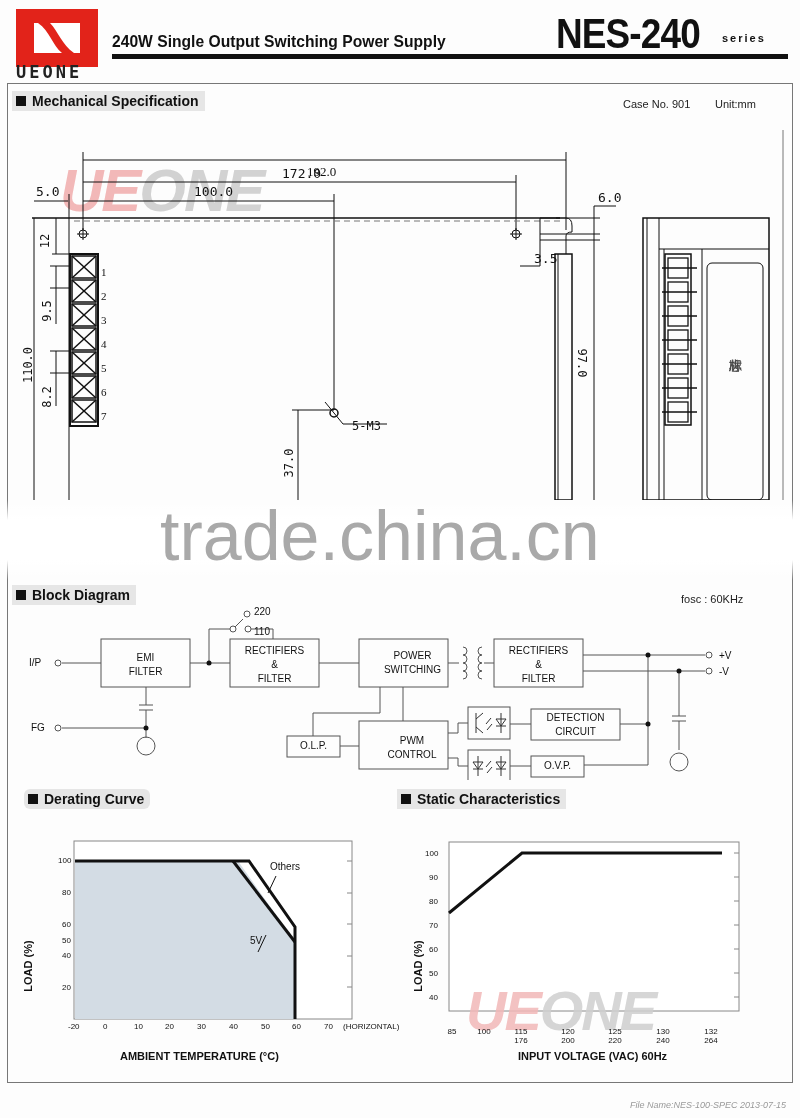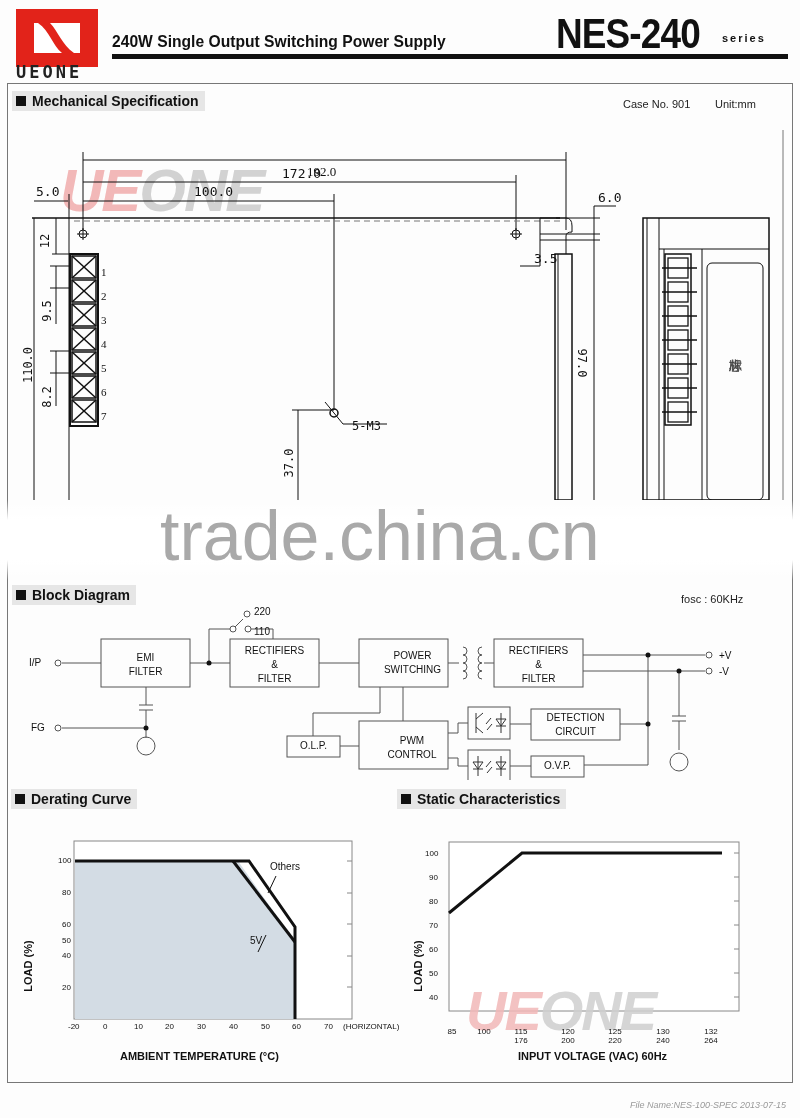--- a/index.html
+++ b/index.html
@@ -324,21 +324,21 @@
     <div>CIRCUIT</div>
 </div>
 <div class="abs" style="left:531px;top:760px;width:53px;text-align:center;font-size:10px;">O.V.P.</div>
 <div class="abs" style="left:29px;top:657px;font-size:10px;">I/P</div>
 <div class="abs" style="left:31px;top:722px;font-size:10px;">FG</div>
 <div class="abs" style="left:254px;top:606px;font-size:10px;">220</div>
 <div class="abs" style="left:254px;top:590px;font-size:10px;margin-top:36px;">110</div>
 <div class="abs" style="left:719px;top:650px;font-size:10px;">+V</div>
 <div class="abs" style="left:719px;top:666px;font-size:10px;">-V</div>
 
-<div class="abs sec-head" style="left:11px;top:789px;">
+<div class="abs sec-head" style="left:24px;top:789px;border-radius:6px;">
   <span class="sq"></span>
   <span>Derating Curve</span>
 </div>
 <svg class="abs" style="left:0;top:830px" width="400" height="200">
   <rect x="74" y="11" width="278" height="178" fill="#fff" stroke="#888"></rect>
 
   <polygon points="75,31 238,31 295,112 295,189 75,189" fill="#d3dce4"></polygon>
   <polyline points="75,31 249,31 295,97 295,189" fill="none" stroke="#111" stroke-width="3"></polyline>
   <polyline points="233,31 295,112" fill="none" stroke="#111" stroke-width="3"></polyline>
   <line x1="276" y1="46" x2="268" y2="63" stroke="#111"></line>

